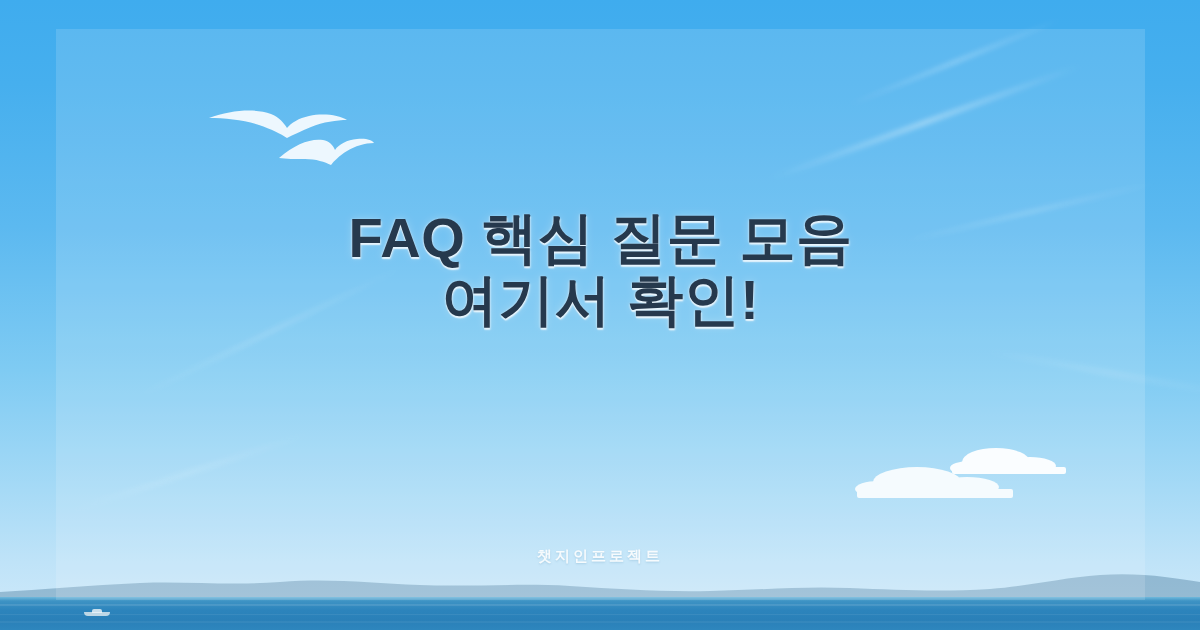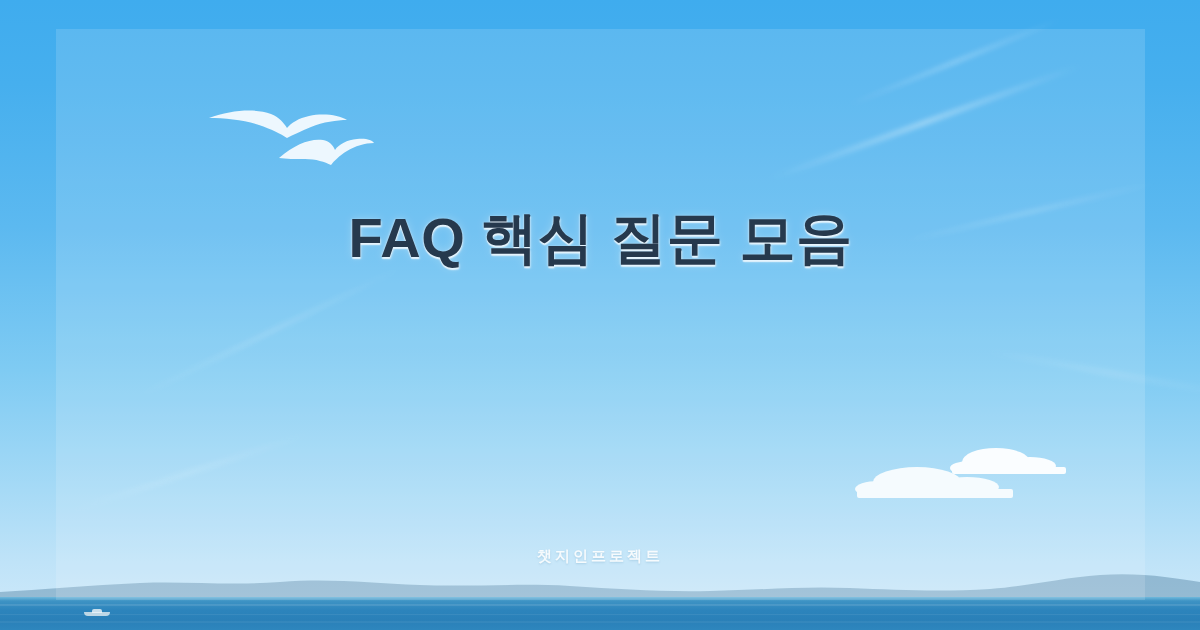--- a/index.html
+++ b/index.html
@@ -219,17 +219,18 @@
     <div class="boat">
       <div class="boat-hull"></div>
       <div class="boat-cabin"></div>
     </div>
   </div>
 
   <div class="overlay-panel"></div>
 
   <div class="title-block">
     <span class="title-line">FAQ 핵심 질문 모음</span>
+    <span class="title-line">여기서 확인!</span>
   </div>
 
   <div class="watermark">챗지인프로젝트</div>
 
 </div>
 
 </body></html>

